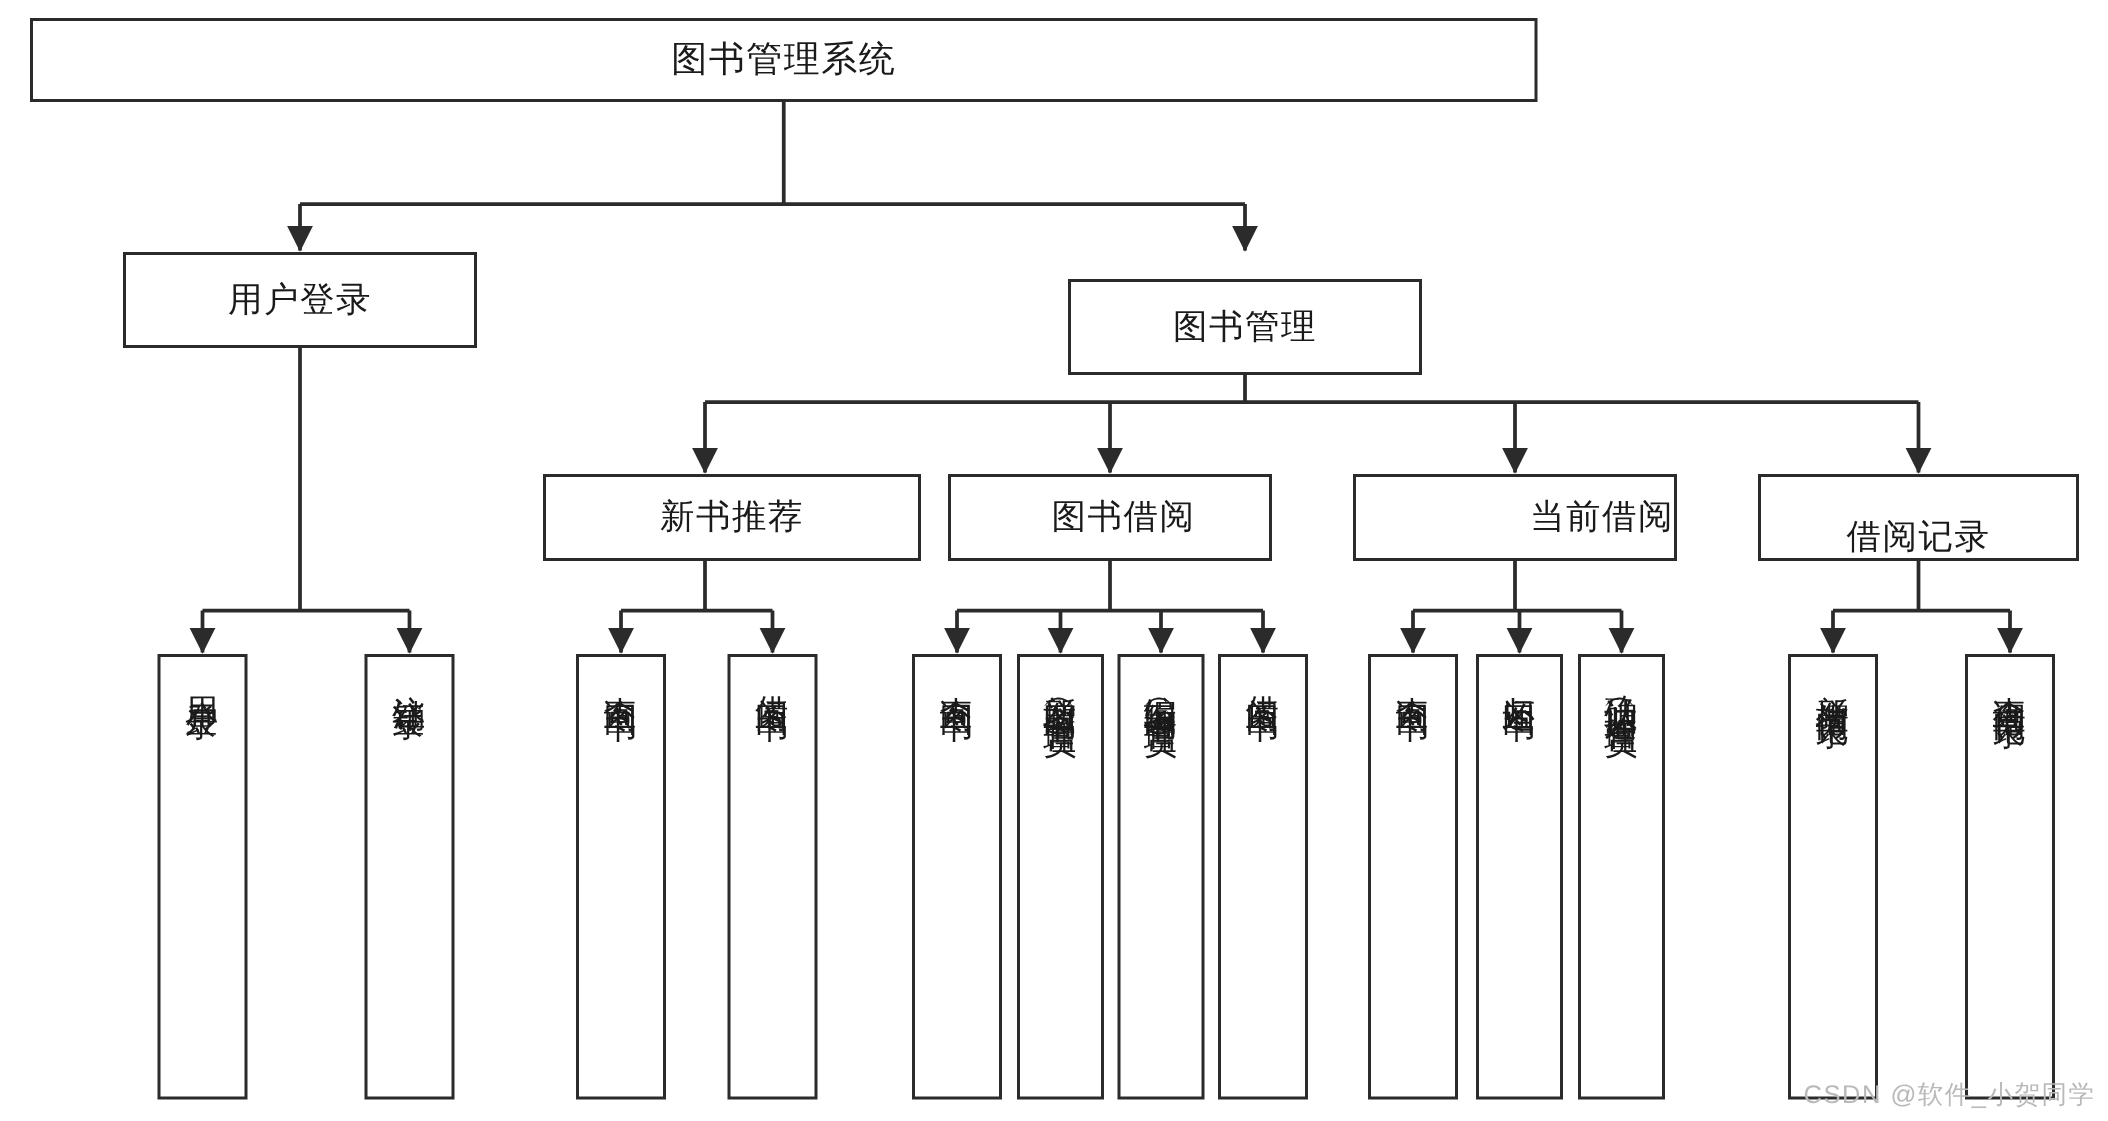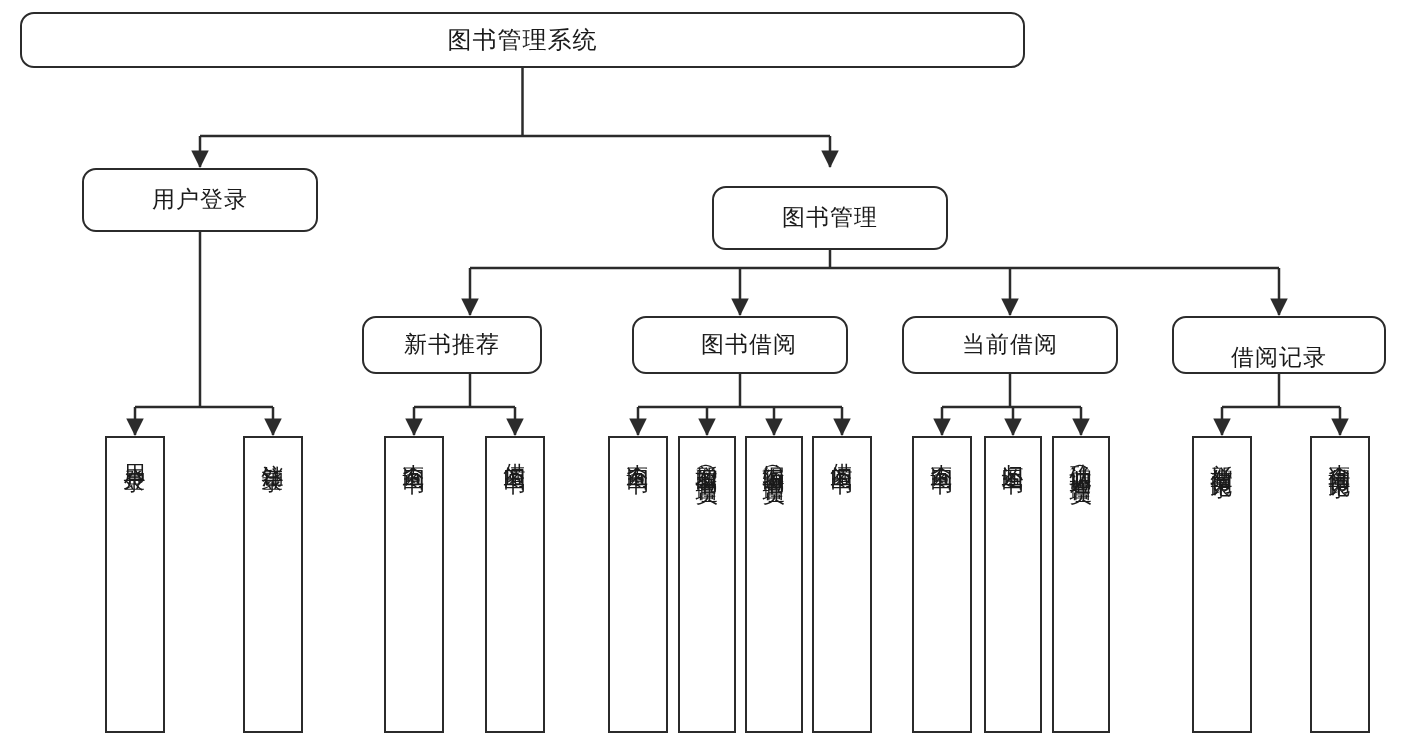--- a/index.html
+++ b/index.html
@@ -33,21 +33,20 @@
     border: 2px solid #2b2b2b;
     display: flex;
     align-items: center;
     justify-content: center;
     color: #1a1a1a;
   }
   .node.horiz {
     font-size: 23px;
     letter-spacing: 1px;
     line-height: 1.2;
-    border-radius: 14px;
   }
   .node.root {
     font-size: 24px;
   }
   .node.leaf {
     font-size: 22px;
     align-items: flex-start;
     justify-content: center;
     padding-top: 8px;
   }
@@ -119,27 +118,27 @@
   <div id="nodes-layer">
       <div class="node horiz root" style="left: 20px; top: 12px; width: 1005px; height: 56px;">
         <span>图书管理系统</span>
       </div>
       <div class="node horiz" style="left: 82px; top: 168px; width: 236px; height: 64px;">
         <span>用户登录</span>
       </div>
       <div class="node horiz" style="left: 712px; top: 168px; width: 236px; height: 64px; margin-top: 18px;">
         <span>图书管理</span>
       </div>
-      <div class="node horiz" style="left: 362px; top: 316px; width: 180px; height: 58px; font-family: Liberation Serif, serif;">
+      <div class="node horiz" style="left: 362px; top: 316px; width: 252px; height: 58px; font-family: Liberation Serif, serif;">
         <span>新书推荐</span>
       </div>
       <div class="node horiz" style="left: 632px; top: 316px; width: 216px; height: 58px; padding-left: 18px;">
         <span>图书借阅</span>
       </div>
-      <div class="node horiz" style="left: 902px; top: 316px; width: 216px; height: 58px;">
+      <div class="node horiz" style="left: 902px; top: 316px; width: 216px; height: 58px; justify-content: flex-end;">
         <span>当前借阅</span>
       </div>
       <div class="node horiz" style="left: 1172px; top: 316px; width: 214px; height: 58px; align-items: flex-end;">
         <span>借阅记录</span>
       </div>
       <div class="node leaf" style="left: 105px; top: 436px; width: 60px; height: 297px;">
         <span class="vtext">用户登录</span>
       </div>
       <div class="node leaf" style="left: 243px; top: 436px; width: 60px; height: 297px;">
         <span class="vtext">注销登录</span>
@@ -172,13 +171,14 @@
         <span class="vtext">确认归还（管理员）</span>
       </div>
       <div class="node leaf" style="left: 1192px; top: 436px; width: 60px; height: 297px;">
         <span class="vtext">新增借阅记录</span>
       </div>
       <div class="node leaf" style="left: 1310px; top: 436px; width: 60px; height: 297px;">
         <span class="vtext">查询借阅记录</span>
       </div>
     </div>
 
+  <div class="watermark">CSDN @软件_小贺同学</div>
 </div>
 
 </body></html>

